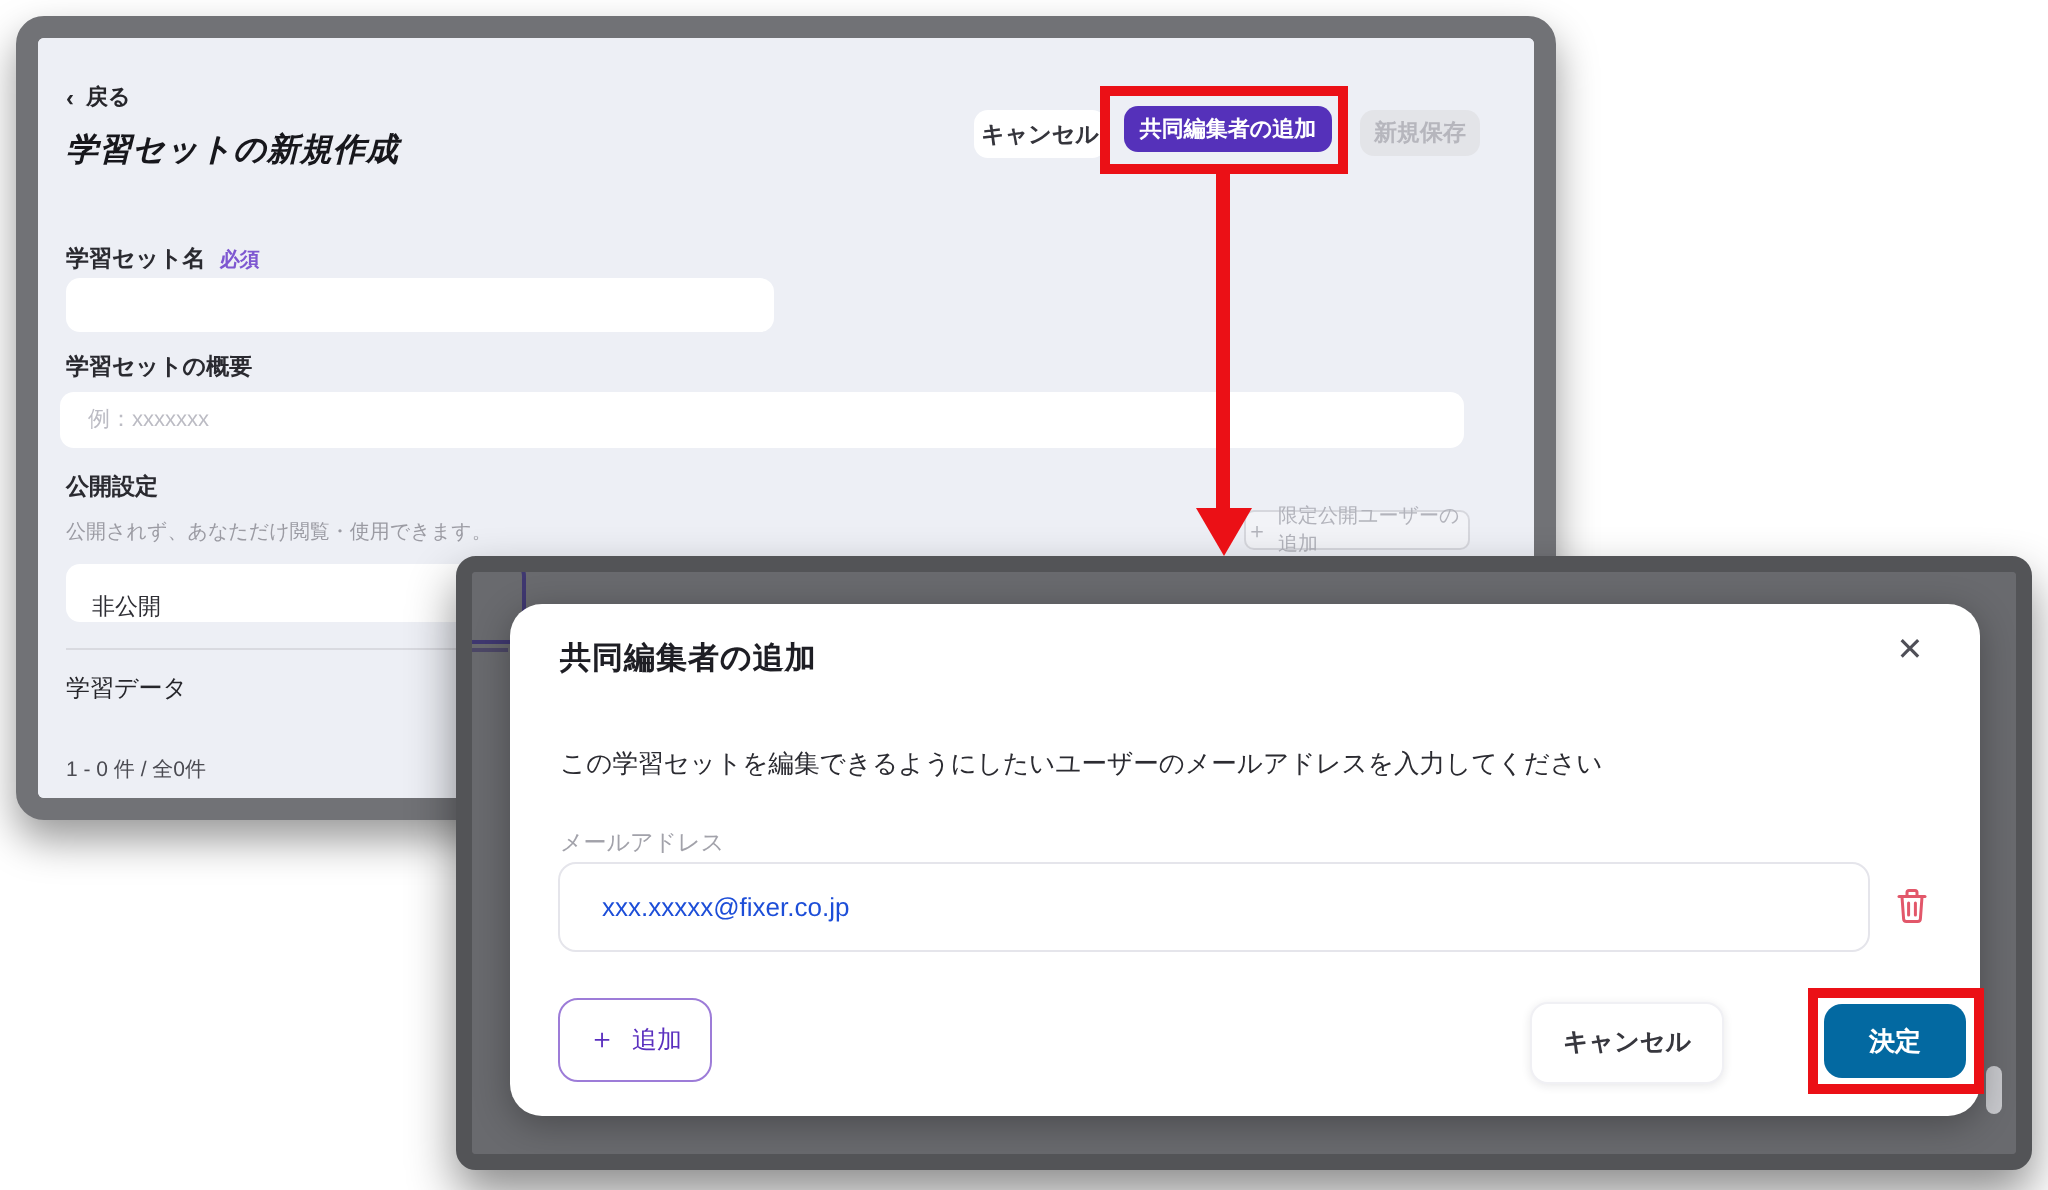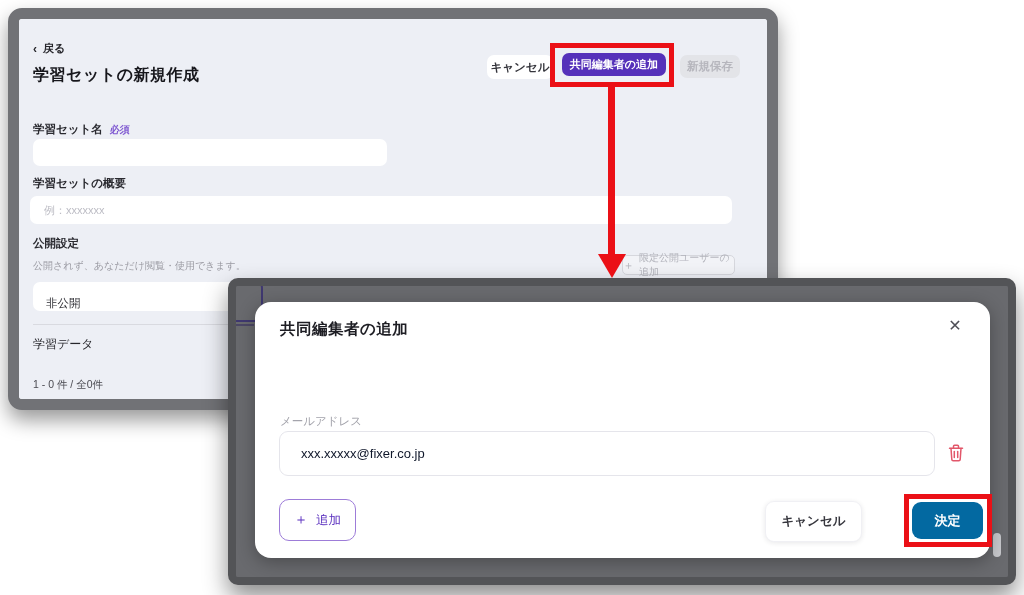--- a/index.html
+++ b/index.html
@@ -11,21 +11,21 @@
     position:absolute; left:8px; top:8px; width:770px; height:402px;
     border:11px solid #717276; border-radius:14px; background:#edeff5;
     box-shadow:0 10px 20px rgba(0,0,0,.40);
   }
   .panel-a-inner { position:relative; width:100%; height:100%; background:#edeff5; border-radius:3px; overflow:hidden; }
 
   .back-link { position:absolute; left:14px; top:22px; display:flex; align-items:center; gap:6px;
     font-size:11px; font-weight:bold; color:#26262b; cursor:pointer; }
   .back-chevron { font-size:12px; font-weight:bold; color:#26262b; }
 
-  .page-title { position:absolute; left:14px; top:46px; font-size:16px; font-weight:bold; color:#17171c; letter-spacing:.5px; }
+  .page-title { position:absolute; left:14px; top:46px; font-size:16px; font-weight:bold; color:#17171c; letter-spacing:.5px;font-style:italic; }
 
   .hdr-btn { position:absolute; display:flex; align-items:center; justify-content:center;
     border-radius:7px; font-weight:bold; }
   .btn-cancel-a { left:468px; top:36px; width:66px; height:24px; background:#ffffff; color:#35353c; font-size:11.5px; }
   .btn-collab-a { left:543px; top:34px; width:104px; height:23px; background:#5531ba; color:#ffffff; font-size:11px; }
   .btn-save-a   { left:661px; top:36px; width:60px;  height:23px; background:#e3e4e8; color:#b6b6bd; font-size:11.5px; }
 
   .f-label { position:absolute; left:14px; font-size:11.5px; font-weight:bold; color:#2a2a30; }
   .req-badge { font-size:10px; font-weight:bold; color:#7e57d1; margin-left:7px; }
 
@@ -65,21 +65,21 @@
 
   .modal-card { position:absolute; left:19px; top:16px; width:735px; height:256px;
     background:#ffffff; border-radius:16px; box-shadow:0 4px 18px rgba(0,0,0,.30); }
 
   .modal-title { position:absolute; left:25px; top:17px; font-size:15.5px; font-weight:bold; color:#1e1e24; letter-spacing:.5px; }
   .modal-close { position:absolute; left:688px; top:11px; width:24px; height:24px;
     display:flex; align-items:center; justify-content:center; font-size:16px; color:#4f4f57; cursor:pointer; }
   .modal-desc { position:absolute; left:25px; top:72px; font-size:12.8px; color:#2b2b31; white-space:nowrap; }
   .email-label { position:absolute; left:25px; top:100px; font-size:11.5px; color:#a2a2aa;margin-top:12px; }
   .email-input { position:absolute; left:24px; top:129px; width:656px; height:45px;
-    border:1.5px solid #e5e5eb; border-radius:9px; outline:none; padding:0 21px; font-size:13px; color:#0f172a; background:#fff; }
+    border:1.5px solid #e5e5eb; border-radius:9px; outline:none; padding:0 21px; font-size:13px; color:#1d4ed8; background:#fff; }
   .trash-btn { position:absolute; left:690px; top:140px; width:22px; height:22px;
     display:flex; align-items:center; justify-content:center; cursor:pointer; background:none; border:none; }
 
   .add-btn { position:absolute; left:24px; top:197px; height:42px; padding:0 14px;
     display:flex; align-items:center; gap:8px; background:#ffffff;
     border:1.4px solid #9d7cd8; border-radius:10px; color:#5a2fbf; font-size:12.5px; cursor:pointer; }
   .add-btn .plus { font-size:14px; }
 
   .cancel-btn-b { position:absolute; left:510px; top:199px; width:97px; height:41px;
     display:flex; align-items:center; justify-content:center; background:#ffffff;
@@ -148,20 +148,21 @@
     <div class="panel-b-inner">
 
       <div class="remnant-outline"></div>
       <div class="remnant-line"></div>
       <div class="scroll-thumb"></div>
 
       <div class="modal-card">
         <div class="modal-title">共同編集者の追加</div>
         <div class="modal-close">✕</div>
 
+        <div class="modal-desc">この学習セットを編集できるようにしたいユーザーのメールアドレスを入力してください</div>
         <div class="email-label">メールアドレス</div>
 
         <input class="email-input" type="text" value="xxx.xxxxx@fixer.co.jp" style="">
 
         <button class="trash-btn">
           <svg width="16" height="18" viewBox="0 0 16 18" fill="none" stroke="#e2576a" stroke-width="1.5" stroke-linecap="round">
             <path d="M1.5 4.2 H14.5"></path>
             <path d="M5.5 4 V2.2 a1 1 0 0 1 1-1 h3 a1 1 0 0 1 1 1 V4"></path>
             <path d="M3 4.5 L3.8 15.4 a1.4 1.4 0 0 0 1.4 1.3 h5.6 a1.4 1.4 0 0 0 1.4-1.3 L13 4.5"></path>
             <path d="M6.3 7.5 V13.5"></path>

